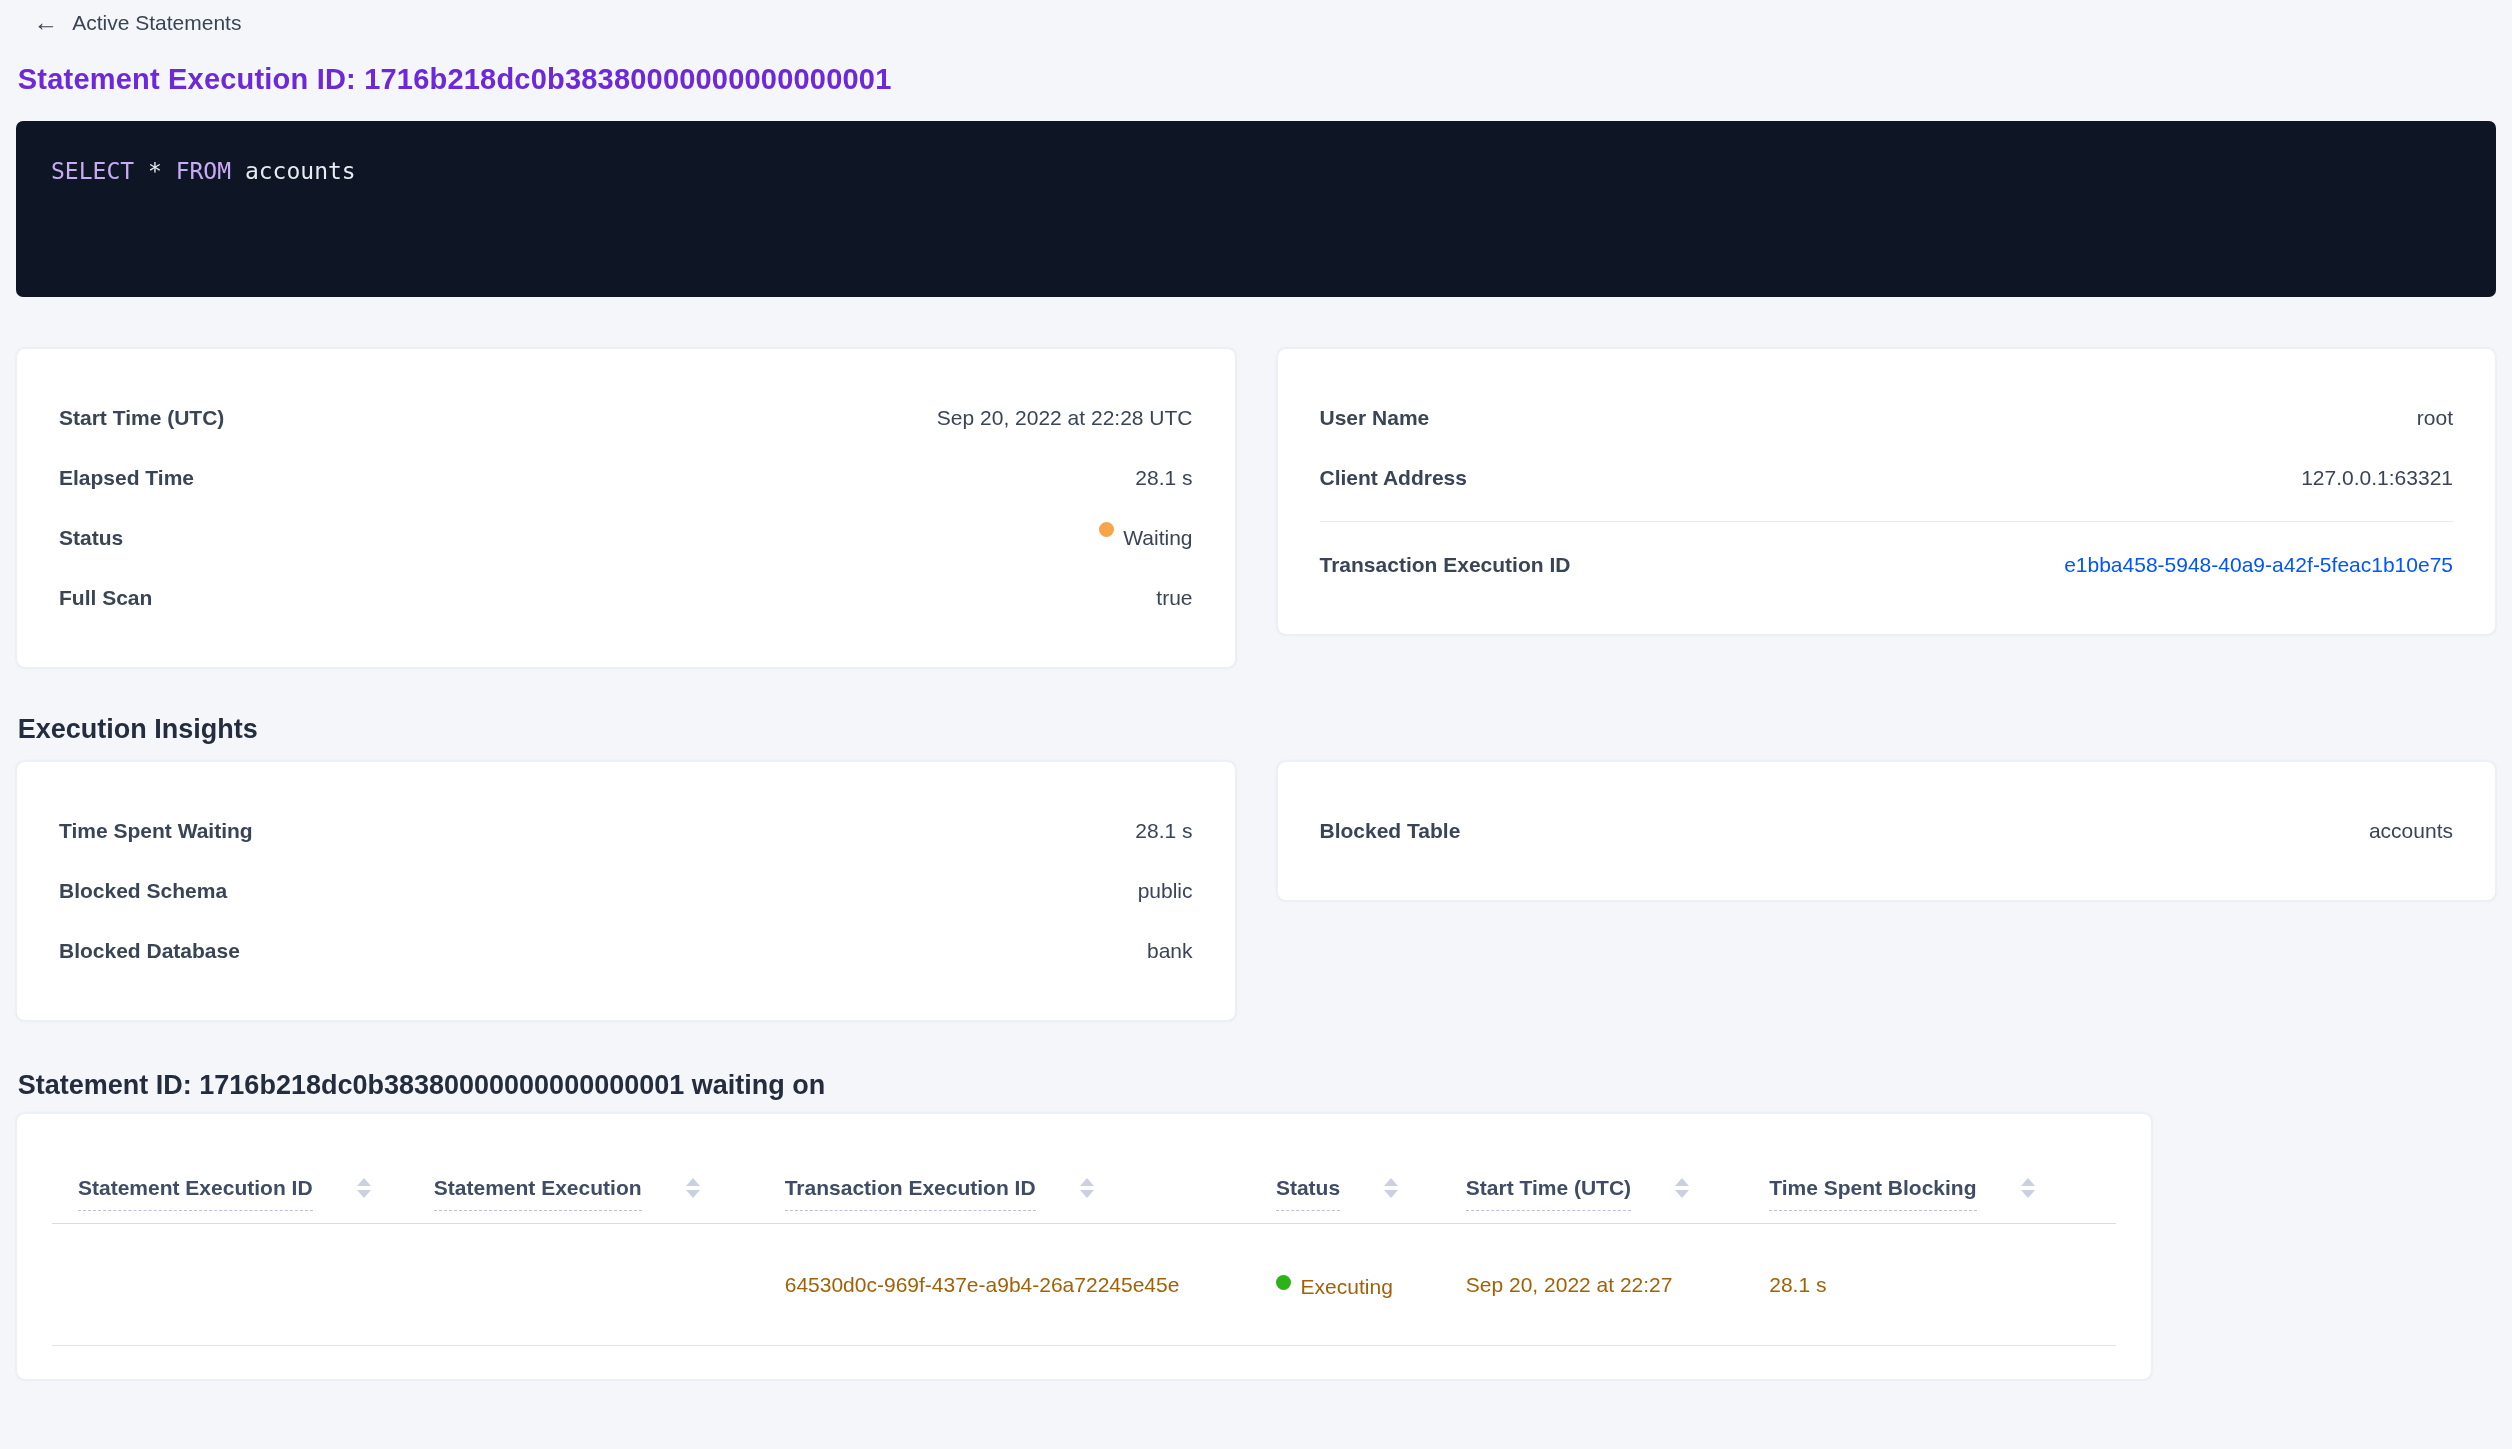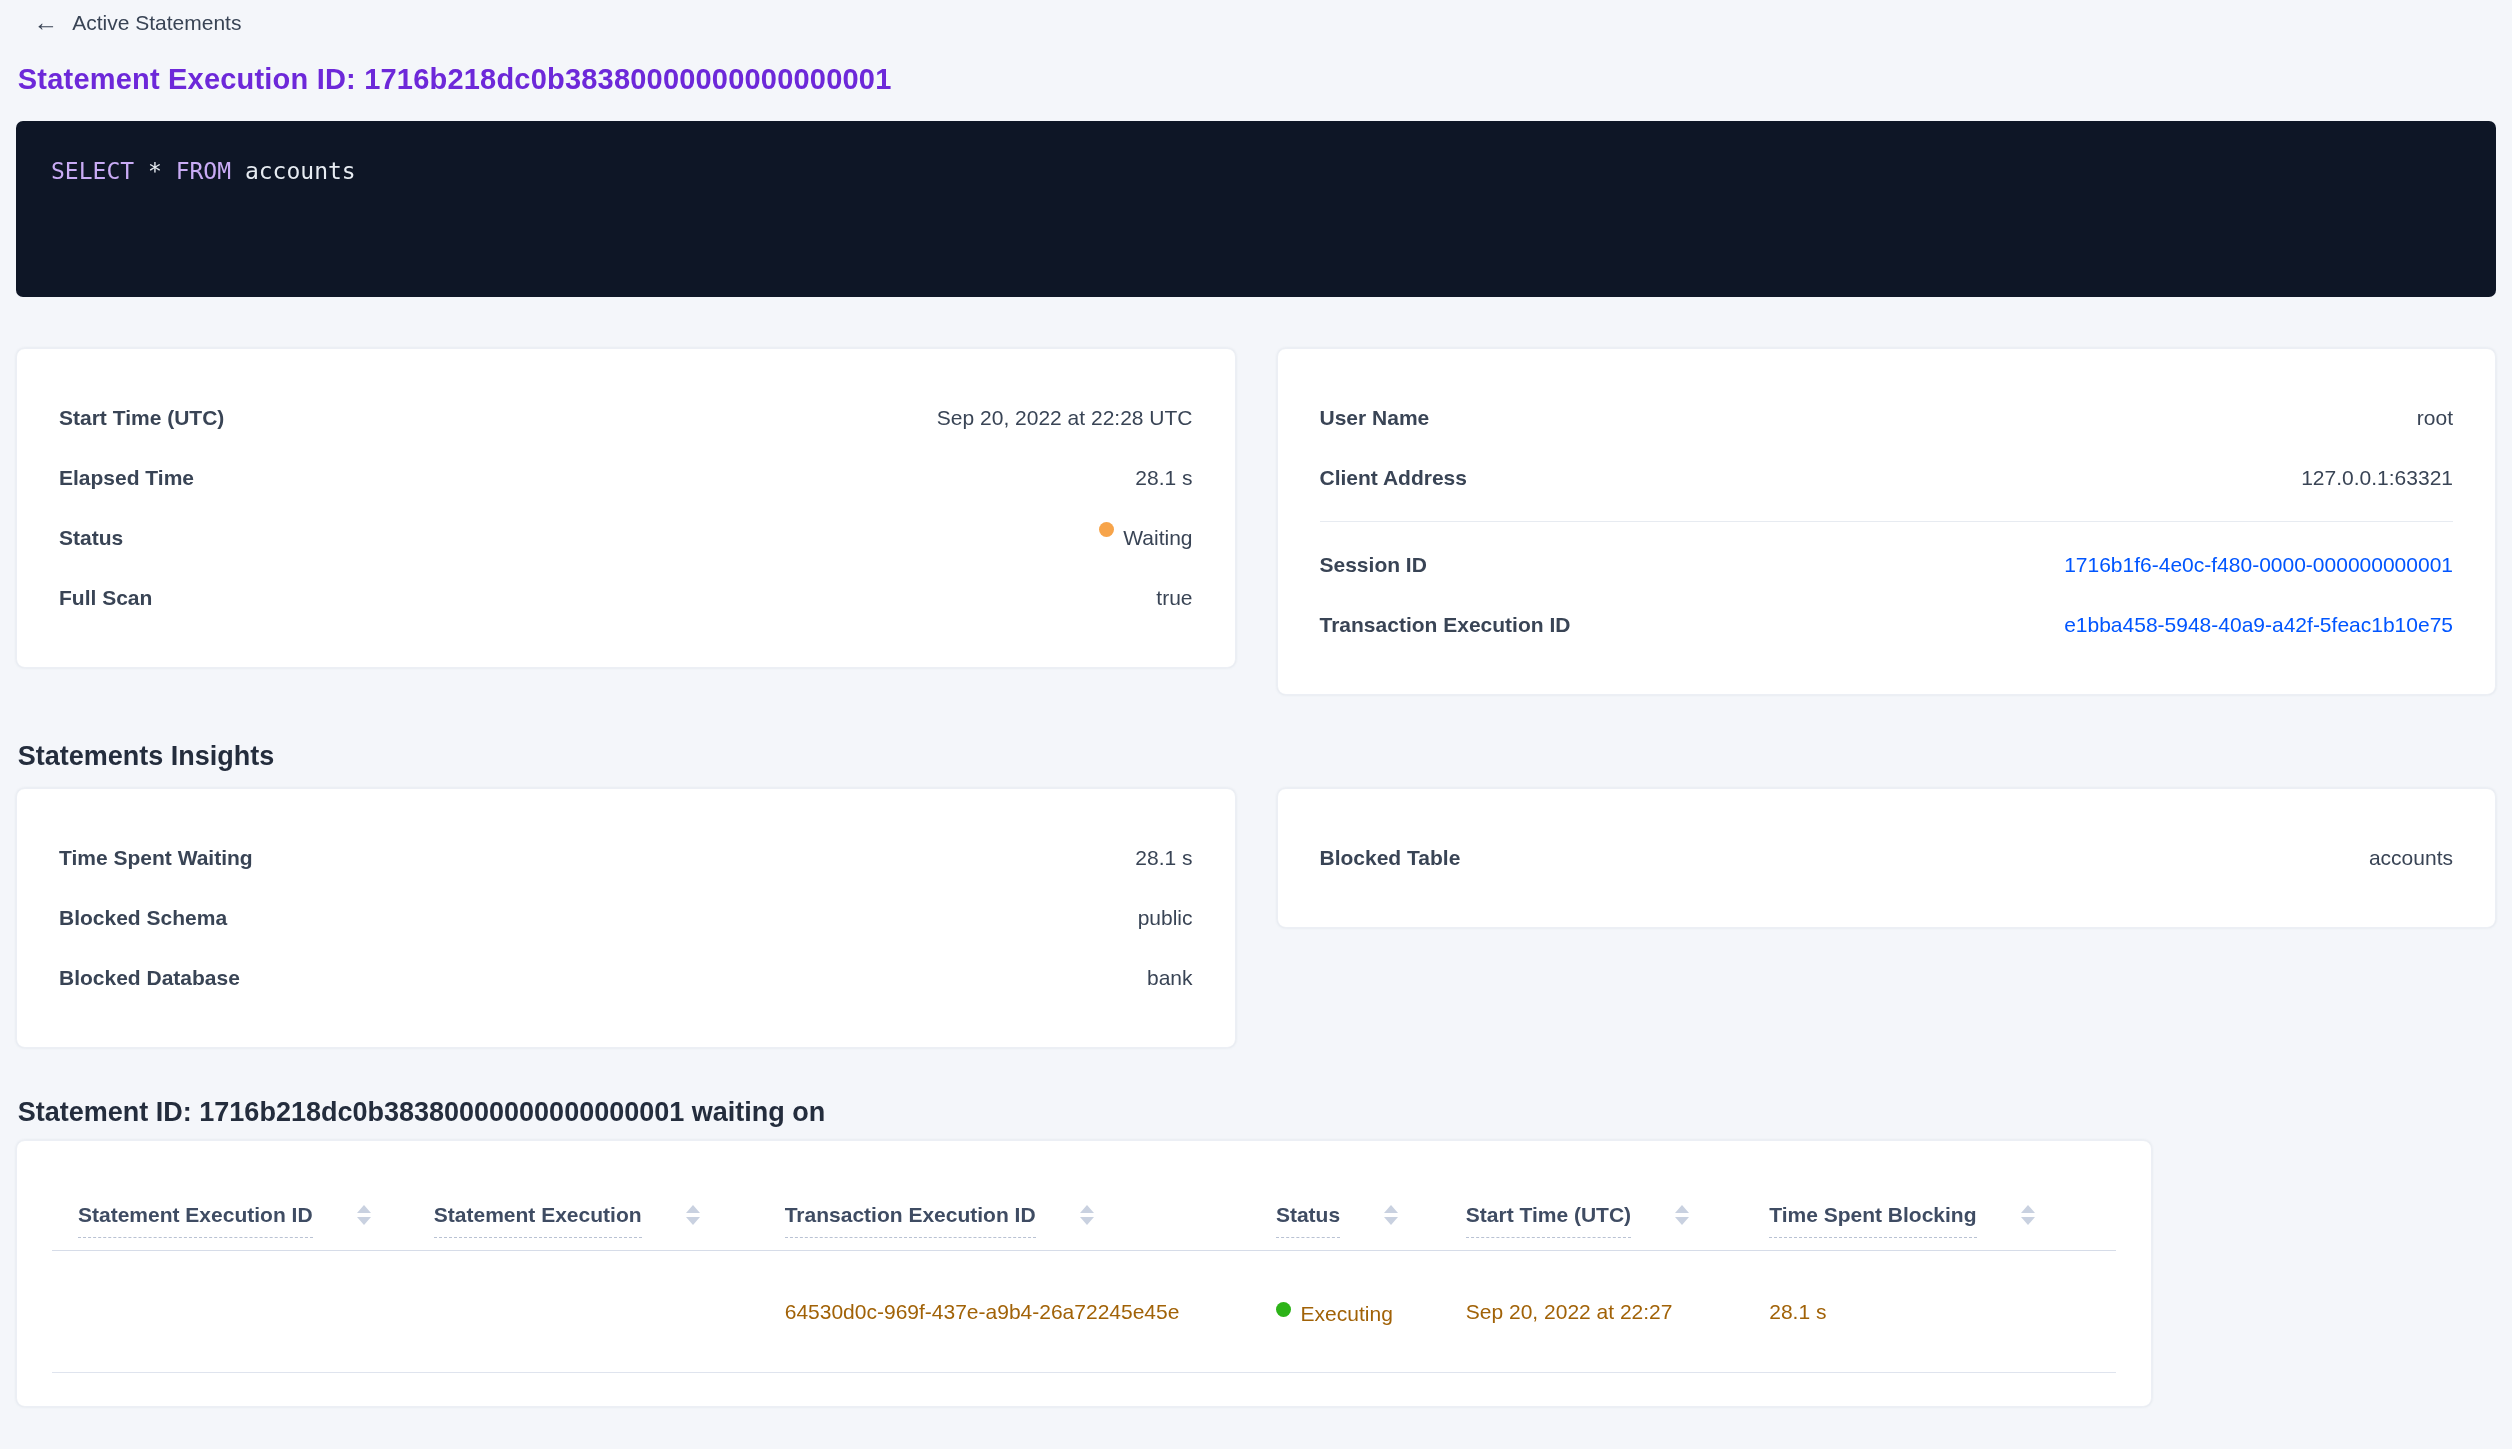--- a/index.html
+++ b/index.html
@@ -197,32 +197,28 @@
       <div class="kv-row">
         <span class="kv-label">User Name</span>
         <span class="kv-value">root</span>
       </div>
       <div class="kv-row">
         <span class="kv-label">Client Address</span>
         <span class="kv-value">127.0.0.1:63321</span>
       </div>
       <hr class="kv-divider">
       <div class="kv-row">
-        <span class="kv-label">Session ID</span>
-        <a class="kv-value link">1716b1f6-4e0c-f480-0000-000000000001</a>
-      </div>
-      <div class="kv-row">
         <span class="kv-label">Transaction Execution ID</span>
         <a class="kv-value link">e1bba458-5948-40a9-a42f-5feac1b10e75</a>
       </div>
     </div>
 
   </div>
 
-  <h2 class="section-title">Statements Insights</h2>
+  <h2 class="section-title">Execution Insights</h2>
 
   <div class="cards-row">
 
     <div class="card">
       <div class="kv-row">
         <span class="kv-label">Time Spent Waiting</span>
         <span class="kv-value">28.1 s</span>
       </div>
       <div class="kv-row">
         <span class="kv-label">Blocked Schema</span>

